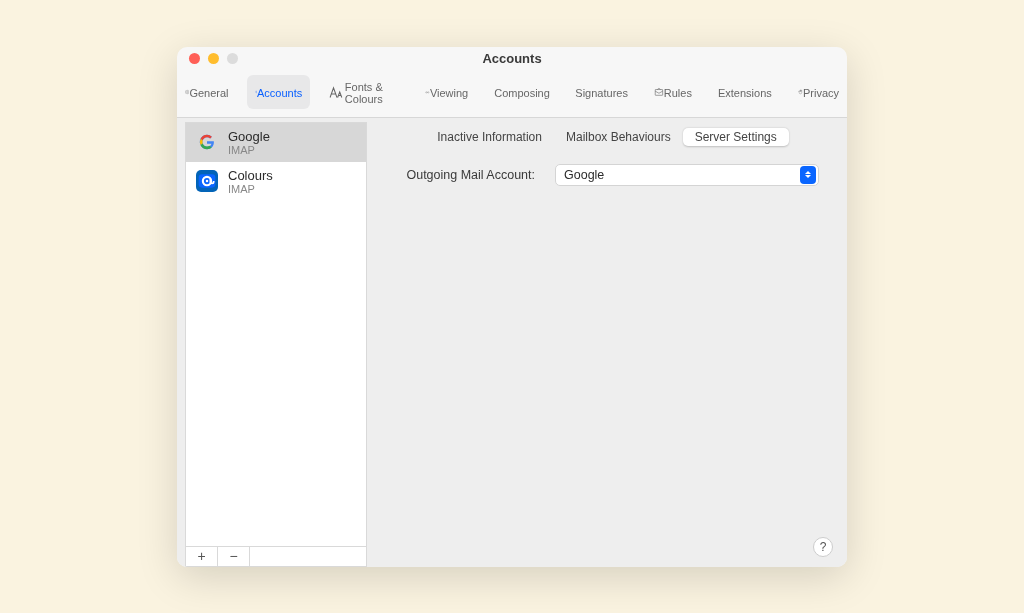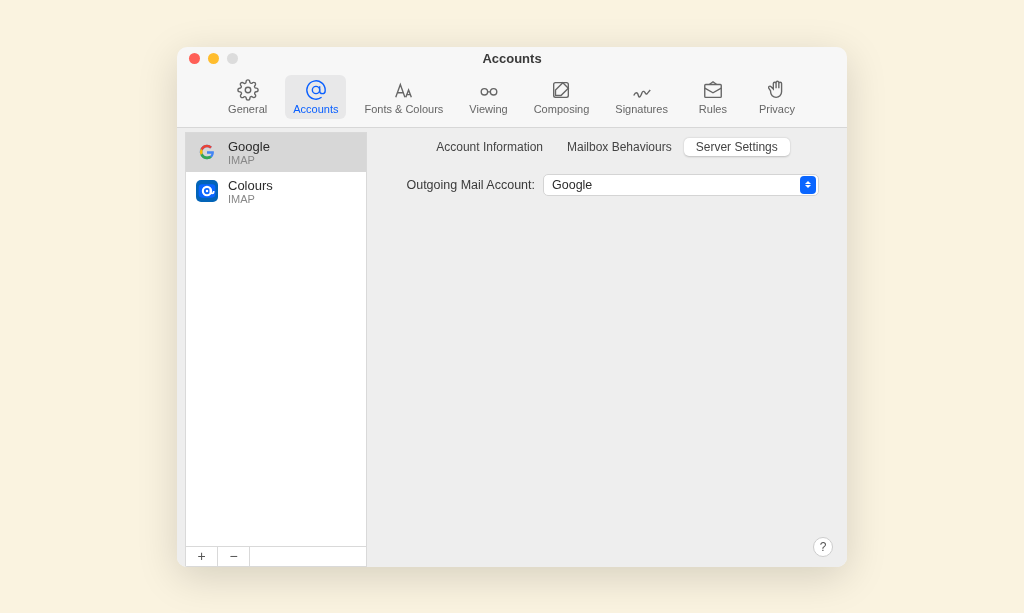--- a/index.html
+++ b/index.html
@@ -45,21 +45,21 @@
     .toolbar {
       display: flex;
       justify-content: center;
       gap: 10px;
       padding: 4px 0 8px;
       border-bottom: 1px solid #d7d7d7;
       background: #f7f7f7;
     }
     .toolbar-item {
       display: flex;
-      flex-direction: column;
+      flex-direction: row;
       align-items: center;
       padding: 4px 8px;
       border-radius: 6px;
       color: #666;
       cursor: pointer;
       min-width: 54px;
     }
     .toolbar-item.selected {
       background: #e8e8e9;
       color: #0a60ff;
@@ -134,21 +134,21 @@
       border-radius: 5px;
     }
     .tab.selected {
       background: #fff;
       box-shadow: 0 0.5px 2px rgba(0,0,0,0.2);
     }
     .form-row {
       display: flex;
       align-items: center;
       padding: 12px 20px;
-      gap: 8px;
+      gap: 20px;
     }
     .form-label {
       font-size: 12.5px;
       color: #3a3a3a;
       text-align: right;
       width: 140px;
     }
     .select {
       flex: 1;
       background: #fff;
@@ -254,20 +254,26 @@
           <path d="M3 18c2-4 4-4 5 0s3 0 4-3 3-1 4 1 3-2 5-4"></path>
         </svg>
       <span>Signatures</span>
     </div>
     <div class="toolbar-item">
       <svg viewBox="0 0 24 24" fill="none" stroke="currentColor" stroke-width="1.5">
           <rect x="3" y="6" width="18" height="14" rx="1"></rect>
           <path d="M3 10l9 5 9-5M8 6l4-3 4 3"></path>
         </svg>
       <span>Rules</span>
+    </div>
+    <div class="toolbar-item">
+      <svg viewBox="0 0 24 24" fill="none" stroke="currentColor" stroke-width="1.5">
+          <path d="M5 8h4V5a2 2 0 0 1 4 0v3h4v4h3a2 2 0 0 1 0 4h-3v4h-4v-3a2 2 0 0 0-4 0v3H5v-4H2a2 2 0 0 1 0-4h3z" transform="scale(0.85) translate(2,1)"></path>
+        </svg>
+      <span>Extensions</span>
     </div>
     <div class="toolbar-item">
       <svg viewBox="0 0 24 24" fill="none" stroke="currentColor" stroke-width="1.5">
           <path d="M8 11V5a1.5 1.5 0 0 1 3 0v5V4a1.5 1.5 0 0 1 3 0v6V5a1.5 1.5 0 0 1 3 0v9a6 6 0 0 1-12 0v-1l-2-3a1.5 1.5 0 0 1 2-2z"></path>
         </svg>
       <span>Privacy</span>
     </div>
   </div>
 
   <div class="content">
@@ -309,21 +315,21 @@
       </div>
       <div class="sidebar-footer">
         <div class="sidebar-btn">+</div>
         <div class="sidebar-btn">−</div>
         <div class="sidebar-btn"></div>
       </div>
     </div>
 
     <div class="main-panel">
       <div class="tabs">
-        <div class="tab">Account Information</div>
+        <div class="tab">Inactive Information</div>
         <div class="tab">Mailbox Behaviours</div>
         <div class="tab selected">Server Settings</div>
       </div>
 
       <div class="form-row">
         <div class="form-label">Outgoing Mail Account:</div>
         <div class="select">
           <span>Google</span>
           <div class="select-arrows"></div>
         </div>

